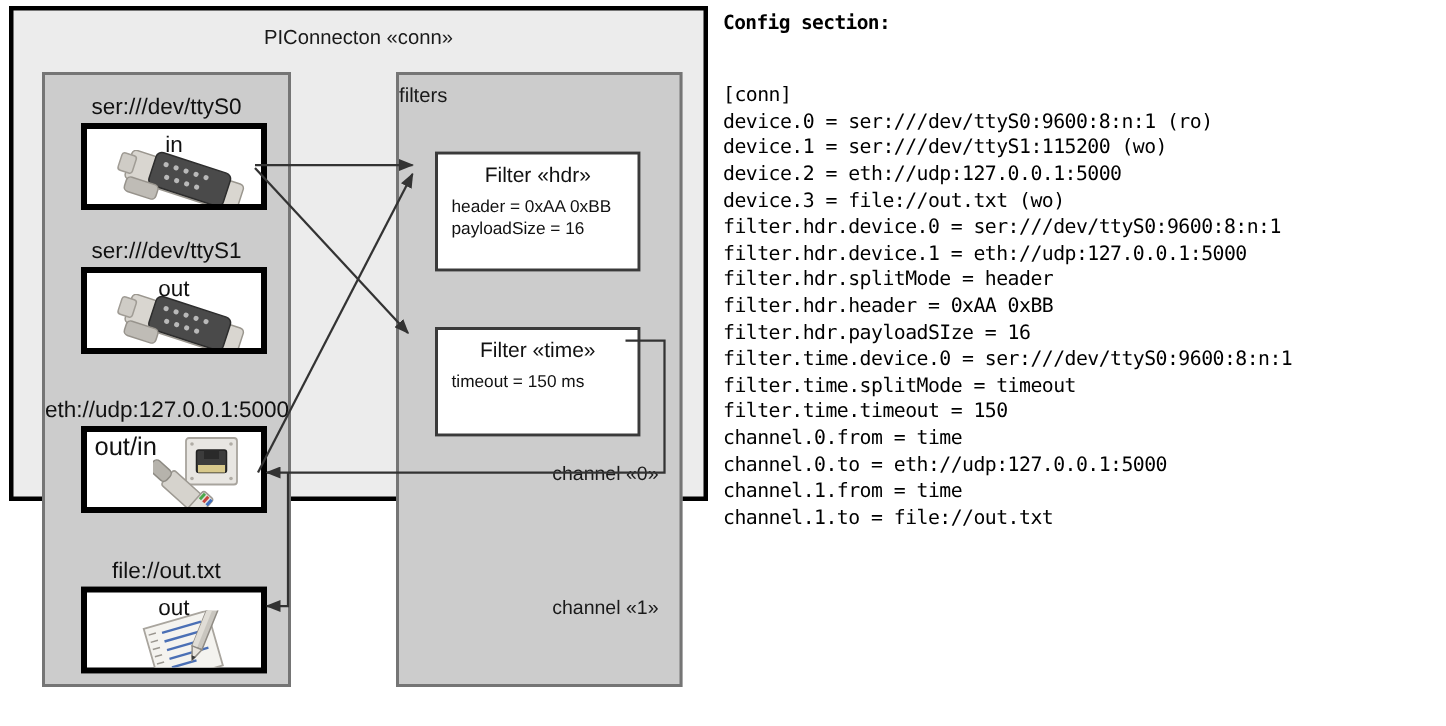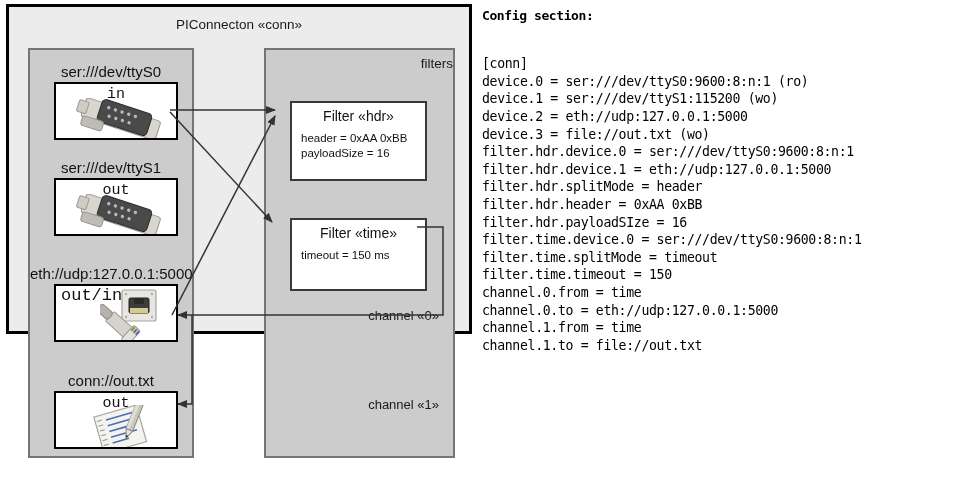--- a/index.html
+++ b/index.html
@@ -56,40 +56,39 @@
   }
   #filters-panel {
     left: 255px; top: 41px;
     width: 191px; height: 410px;
   }
 
   .panel-title {
     position: absolute;
     left: 0; top: 6px;
     width: 100%;
-    text-align: right;
+    text-align: left;
     font-size: 13.5px;
     color: #1a1a1a;
   }
 
   
   .dev-label {
     position: absolute;
     text-align: center;
     font-size: 15px;
     color: #111;
     white-space: nowrap;
   }
   .dev-box {
     position: absolute;
     box-sizing: border-box;
     background: #ffffff;
-    border: 2px solid #000000;
+    border: 4px solid #000000;
     overflow: hidden;
-    font-family: Liberation Mono, monospace;
   }
   .dev-io {
     position: absolute;
     width: 100%;
     top: 2px;
     text-align: center;
     font-size: 15px;
     color: #111;
     z-index: 3;
   }
@@ -252,21 +251,21 @@
               <rect x="30" y="30" width="9" height="19" rx="2" fill="#e3e1dc" stroke="#9e9a93" stroke-width="1"></rect>
               <rect x="31" y="31" width="2" height="5" fill="#4aa84a"></rect>
               <rect x="34" y="31" width="2" height="5" fill="#c8443c"></rect>
               <rect x="37" y="31" width="2" height="5" fill="#3f6fc0"></rect>
               <rect x="-8" y="35" width="15" height="9" rx="3" fill="#b6b3ac" stroke="#8d8a83" stroke-width="1"></rect>
             </g>
           </svg>
         </span>
       </div>
 
-      <div class="dev-label" style="left:0;top:322px;width:100%;">conn://out.txt</div>
+      <div class="dev-label" style="left:0;top:322px;width:100%;">file://out.txt</div>
       <div class="dev-box" style="left:24px;top:341px;width:124px;height:58px;">
         <div class="dev-io">out</div>
         <span class="icon-wrap" style="left:32px;top:12px;width:74px;height:46px;">
           <svg width="74" height="46" viewBox="0 0 74 46">
             <g transform="rotate(-16 37 23)">
               <rect x="10" y="4" width="44" height="38" fill="#f4f3ef" stroke="#a9a59e" stroke-width="1.2"></rect>
               <g stroke="#9a968f" stroke-width="1">
                 <line x1="12" y1="9" x2="17" y2="9"></line>
                 <line x1="12" y1="14" x2="17" y2="14"></line>
                 <line x1="12" y1="19" x2="17" y2="19"></line>

